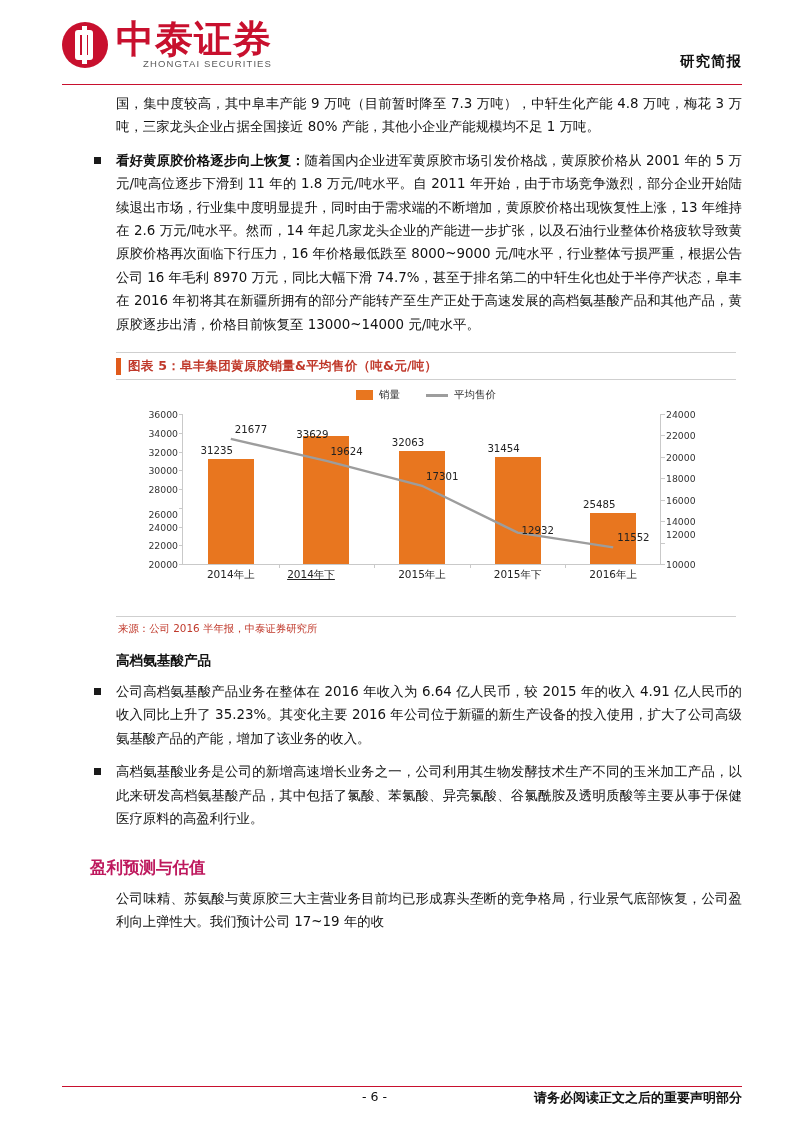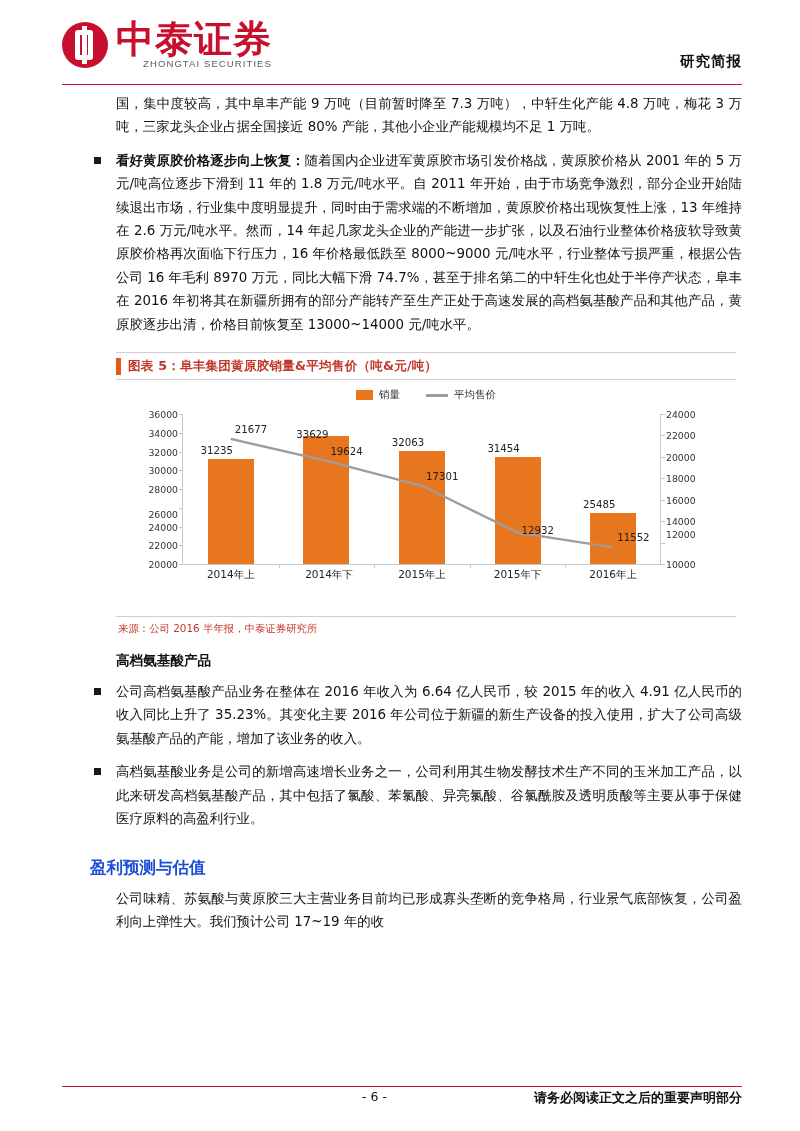--- a/index.html
+++ b/index.html
@@ -59,21 +59,21 @@
   .tickmark{position:absolute;left:-4px;width:4px;height:1px;background:#c9c9c9;}
   .tickmark-r{position:absolute;left:0;width:4px;height:1px;background:#c9c9c9;}
   .bar{position:absolute;bottom:0;width:46px;background:#e8761f;}
   .bar-lbl{position:absolute;transform:translateX(-50%);font-family:"DejaVu Sans", sans-serif;font-size:10.2px;color:#222;white-space:nowrap;}
   .pt-lbl{position:absolute;font-family:"DejaVu Sans", sans-serif;font-size:10.2px;color:#222;white-space:nowrap;}
   .xlbl{position:absolute;top:154px;transform:translateX(-50%);font-family:"DejaVu Sans", sans-serif;font-size:10.5px;color:#222;white-space:nowrap;}
   .xsep{position:absolute;top:0;width:1px;height:4px;background:#c9c9c9;}
 
   
   .subhead{margin-top:16px;font-family:"DejaVu Sans", sans-serif;font-weight:bold;font-size:13.6px;color:#111;padding-left:54px;}
-  .section-head{margin-top:26px;font-family:"DejaVu Sans", sans-serif;font-weight:bold;font-size:16.5px;color:#1d4ed8;padding-left:28px;}
+  .section-head{margin-top:26px;font-family:"DejaVu Sans", sans-serif;font-weight:bold;font-size:16.5px;color:#be185d;padding-left:28px;}
 
   
   .footer-rule{position:absolute;left:62px;right:58px;bottom:44px;height:1px;background:#c8102e;}
   .footer{position:absolute;left:62px;right:58px;bottom:18px;height:24px;}
   .pageno{position:absolute;left:300px;top:0;font-family:"DejaVu Sans", sans-serif;font-size:12.5px;color:#111;}
   .footer-note{position:absolute;right:0;top:0;font-family:"DejaVu Sans", sans-serif;font-weight:bold;font-size:13px;color:#111;}
 </style>
 </head>
 <body>
 
@@ -149,21 +149,21 @@
             <div class="bar-lbl" style="left: 416.2px; top: 84.5781px;">25485</div>
             <svg width="478" height="150" style="position: absolute; left: 0px; top: 0px;">
               <polyline points="47.8,24.88928571428572 143.39999999999998,46.885714285714286 239,71.775 334.59999999999997,118.58571428571429 430.2,133.37142857142857" fill="none" stroke="#9d9d9d" stroke-width="2.4"></polyline>
             </svg>
             <div class="pt-lbl" style="left: 51.8px; top: 9.88929px;">21677</div>
             <div class="pt-lbl" style="left: 147.4px; top: 31.8857px;">19624</div>
             <div class="pt-lbl" style="left: 243px; top: 56.775px;">17301</div>
             <div class="pt-lbl" style="left: 338.6px; top: 103.586px; margin-top: 7px;">12932</div>
             <div class="pt-lbl" style="left: 434.2px; top: 118.371px;">11552</div>
             <div class="xlbl" style="left: 47.8px;">2014年上</div>
-            <div class="xlbl" style="left: 146px;">2014年下</div>
+            <div class="xlbl" style="left: 128px; text-decoration: underline;">2014年下</div>
             <div class="xsep" style="left: 95.6px; top: 150px;"></div>
             <div class="xlbl" style="left: 239px;">2015年上</div>
             <div class="xsep" style="left: 191.2px; top: 150px;"></div>
             <div class="xlbl" style="left: 334.6px;">2015年下</div>
             <div class="xsep" style="left: 286.8px; top: 150px;"></div>
             <div class="xlbl" style="left: 430.2px;">2016年上</div>
             <div class="xsep" style="left: 382.4px; top: 150px;"></div>
           </div>
         <div class="plot-right" id="plot-right">
             <div class="ytick-r" style="top: 150px;">10000</div>

